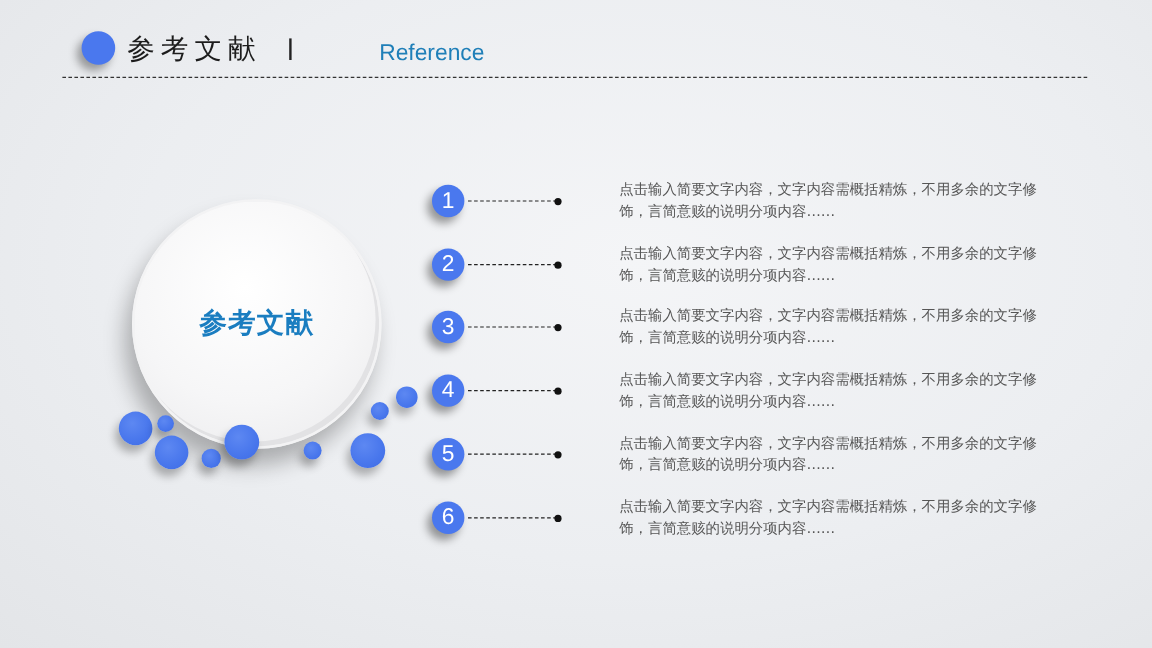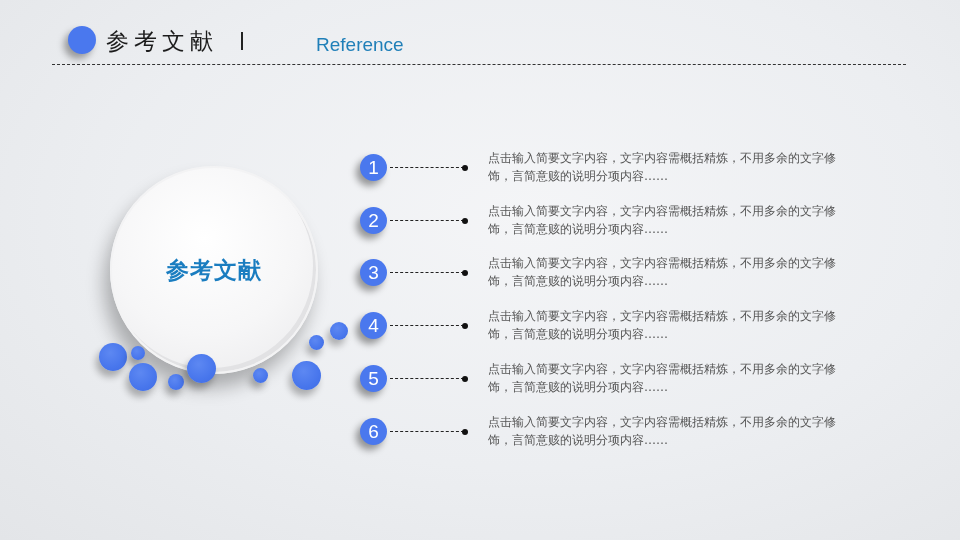--- a/index.html
+++ b/index.html
@@ -62,21 +62,21 @@
   }
   .connector {
     position: absolute; left: 390px; top: 13px; width: 74px; height: 0;
     border-top: 1.3px dashed #222;
   }
   .conn-dot {
     position: absolute; left: 462px; top: 10.5px; width: 6px; height: 6px; border-radius: 50%;
     background: #111;
   }
   .desc {
-    position: absolute; left: 488px; top: -5px; width: 370px;
+    position: absolute; left: 516px; top: -5px; width: 370px;
     font-size: 12px; line-height: 18px; color: #555;
   }
 </style>
 </head>
 <body>
 
 <div class="slide">
 
   <div class="hdr-dot"></div>
   <div class="hdr-title">参考文献</div>

